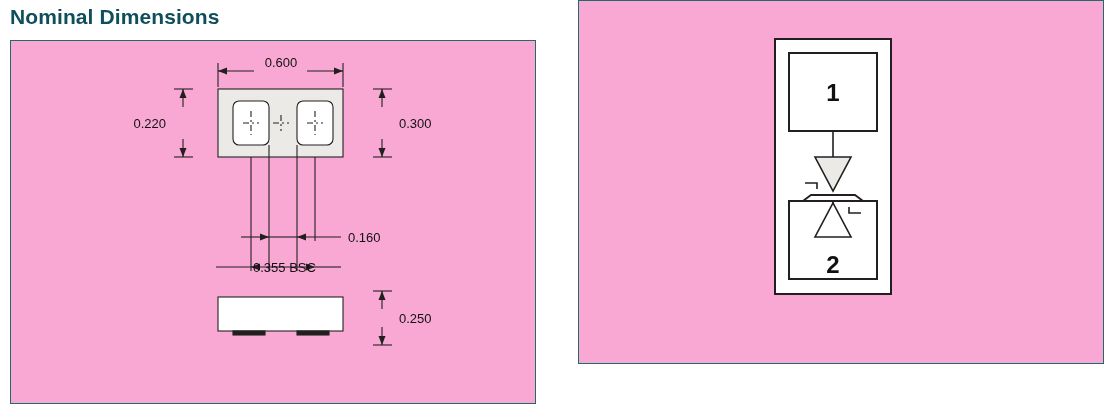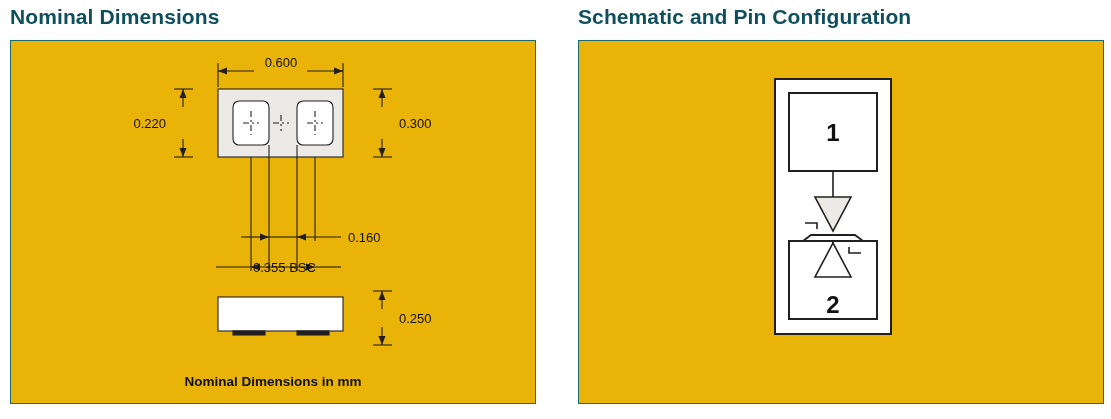--- a/index.html
+++ b/index.html
@@ -36,21 +36,21 @@
     letter-spacing: 0.1px;
     height: 40px;
     line-height: 34px;
     white-space: nowrap;
   }
   .panel-box {
     position: relative;
     width: 526px;
     height: 364px;
     border: 1.5px solid #1f6b6b;
-    background: #eab308;
+    background: #f9a8d4;
     box-sizing: border-box;
   }
   .caption {
     position: absolute;
     left: 0;
     right: 0;
     bottom: 14px;
     text-align: center;
     font-size: 13.5px;
     font-weight: bold;
@@ -142,26 +142,24 @@
         </g>
 
         <text x="270" y="26" font-size="13" text-anchor="middle">0.600</text>
         <text x="155" y="87" font-size="13" text-anchor="end">0.220</text>
         <text x="388" y="87" font-size="13" text-anchor="start">0.300</text>
         <text x="337" y="201" font-size="13" text-anchor="start">0.160</text>
         <text x="242" y="231" font-size="13" text-anchor="start">0.355 BSC</text>
         <text x="388" y="282" font-size="13" text-anchor="start">0.250</text>
       </svg>
 
-      <div class="caption">Nominal Dimensions in mm</div>
     </div>
   </div>
 
   <div class="panel panel-right">
-    <div class="panel-title">Schematic and Pin Configuration</div>
     <div class="panel-box">
 
       <svg class="drawing" width="526" height="364" viewBox="0 0 526 364">
         <g stroke="#231f20" fill="none" stroke-width="1.6">
 
           <rect x="196" y="38" width="116" height="255" fill="#ffffff" stroke="#231f20" stroke-width="2"></rect>
 
           <rect x="210" y="52" width="88" height="78" fill="#ffffff" stroke="#231f20" stroke-width="2"></rect>
 
           <rect x="210" y="200" width="88" height="78" fill="#ffffff" stroke="#231f20" stroke-width="2"></rect>

